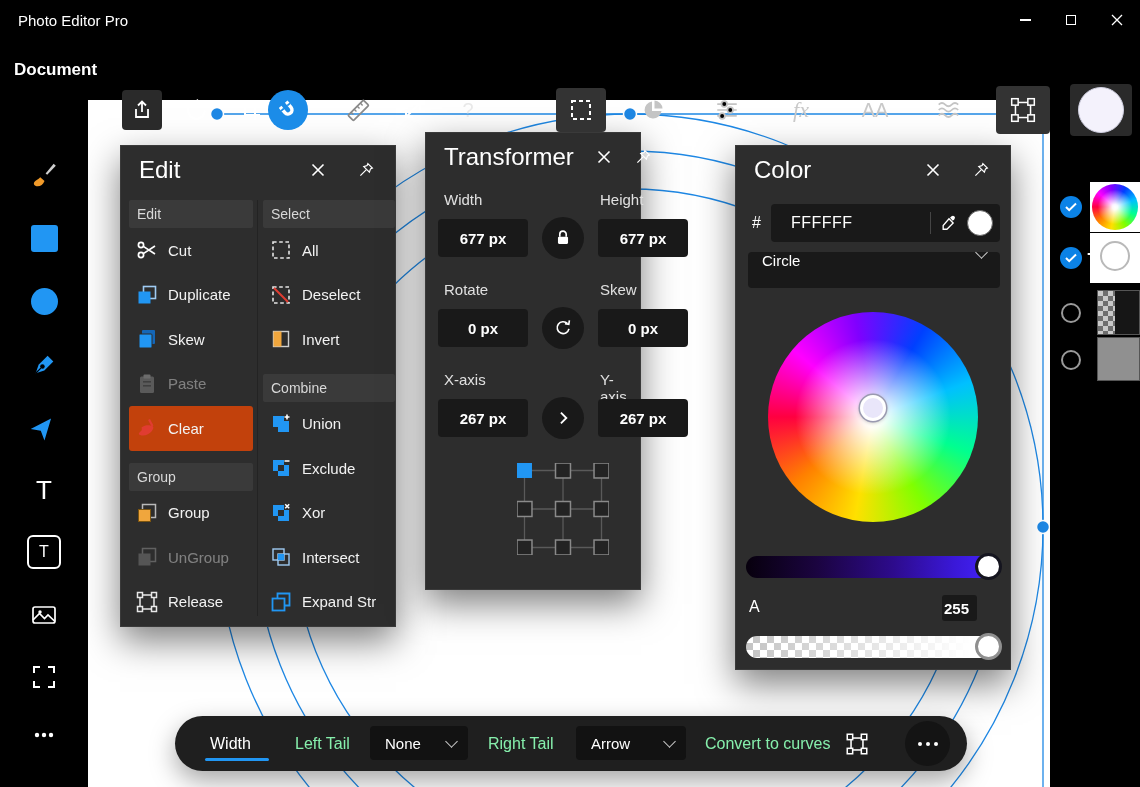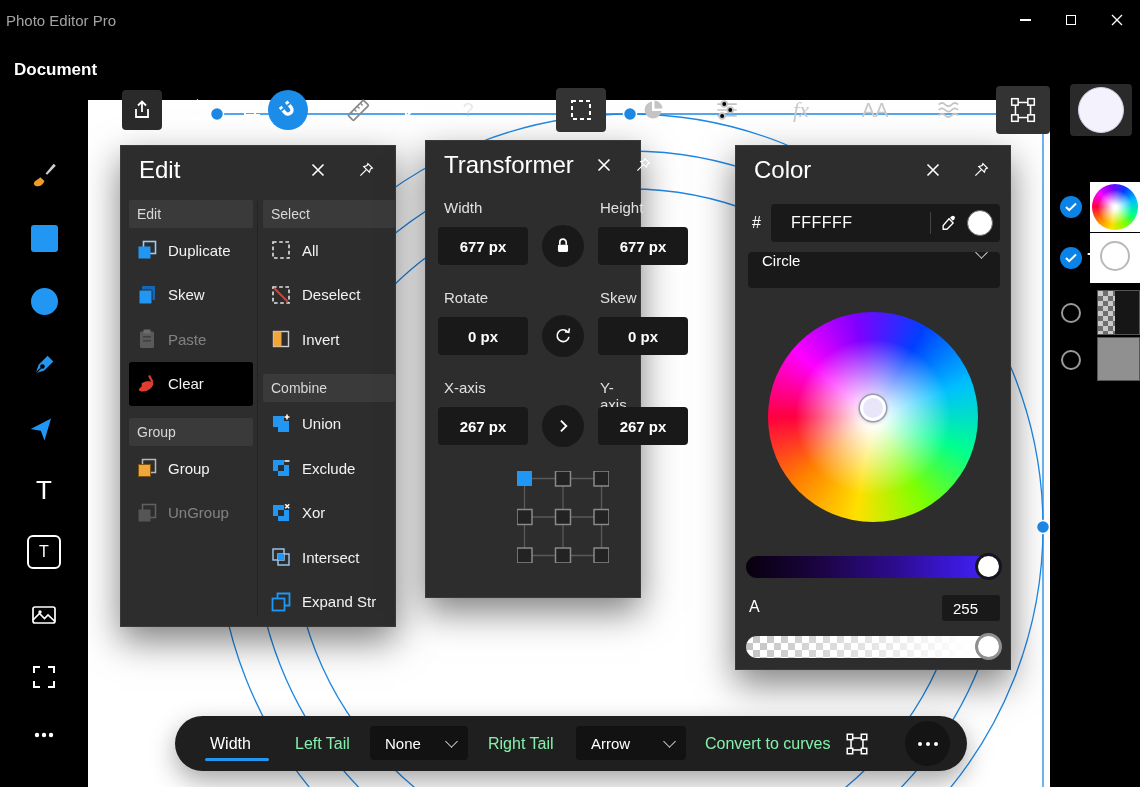--- a/index.html
+++ b/index.html
@@ -2,21 +2,21 @@
 <html><head>
 <meta charset="utf-8">
 <style>
   *{margin:0;padding:0;box-sizing:border-box}
   body{font-family:"Liberation Sans",sans-serif;background:#3c3c3c}
   svg{display:block}
   .app{position:relative;width:1140px;height:787px;background:#fff;overflow:hidden;user-select:none}
 
   
   .titlebar{position:absolute;left:0;top:0;width:100%;height:40px;background:#000;z-index:50;display:flex;align-items:center}
-  .tb-title{color:#a3a3a3;font-size:15px;margin-left:6px;flex:1}
+  .tb-title{color:#ffffff;font-size:15px;margin-left:18px;flex:1}
   .win-btn{width:46px;height:40px;display:flex;align-items:center;justify-content:center;cursor:pointer}
   .glyph-min{width:11px;height:2px;background:#fff}
   .glyph-max{width:10px;height:10px;border:1.5px solid #fff}
 
   
   .toolbar{position:absolute;left:0;top:40px;width:100%;height:60px;background:#000;z-index:50;color:#fff}
   .doc-label{position:absolute;left:14px;top:20px;font-size:17px;font-weight:700;cursor:pointer}
   .tbtn{position:absolute;display:flex;align-items:center;justify-content:center;cursor:pointer;border-radius:4px}
   .tbtn.boxed{background:#2a2a2a}
   .tbtn.active{background:#333}
@@ -50,21 +50,21 @@
   .panel-header{display:flex;align-items:center;height:48px;padding:0 16px 0 18px}
   .panel-title{font-size:24px;font-weight:400;flex:1}
   .hicon{width:26px;height:26px;display:flex;align-items:center;justify-content:center;cursor:pointer;margin-left:22px}
 
   
   .ep-col{position:absolute;top:54px}
   .ep-head{height:28px;display:flex;align-items:center;padding-left:8px;font-size:14px;color:#d8d8d8;background:#3a3a3a;border-radius:2px}
   .ep-head.gap{margin-top:12px}
   .ep-item{height:44.5px;display:flex;align-items:center;gap:9px;padding-left:6px;font-size:15px;color:#f2f2f2;cursor:pointer;border-radius:3px;white-space:nowrap;overflow:hidden}
   .ep-item.dim{opacity:.42;cursor:default}
-  .ep-item.hl{background:#000000}
+  .ep-item.hl{background:#c2410c}
   .eic{width:24px;height:24px;flex:0 0 24px}
   .ep-divider{position:absolute;left:136px;top:54px;bottom:10px;width:1px;background:#232323}
 
   
   .t-label{position:absolute;font-size:15px;color:#e0e0e0}
   .t-field{position:absolute;width:90px;height:38px;background:#191919;border-radius:4px;display:flex;align-items:center;justify-content:center;font-size:15px;font-weight:700;cursor:text}
   .t-circle{position:absolute;width:42px;height:42px;border-radius:50%;background:#191919;display:flex;align-items:center;justify-content:center;cursor:pointer}
 
   
   .cp-hash{font-size:16px;color:#fff;line-height:38px}
@@ -77,21 +77,21 @@
   .cp-select span{flex:1}
   .chev{width:9px;height:9px;border-right:1.8px solid #ccc;border-bottom:1.8px solid #ccc;transform:rotate(45deg);margin-top:-4px}
   .wheel{position:absolute;left:32px;top:166px;width:210px;height:210px;border-radius:50%;cursor:crosshair;
     background:radial-gradient(circle closest-side,#ffffff 0%,rgba(255,255,255,.96) 10%,rgba(255,255,255,0) 74%),
     conic-gradient(from 270deg,#ff0040,#ff00ff,#8000ff,#0040ff,#00c0ff,#00ff90,#80ff00,#ffe000,#ff8000,#ff0040)}
   .wheel-handle{position:absolute;left:124px;top:249px;width:26px;height:26px;border-radius:50%;background:#e9e6fa;border:3px solid #fff;box-shadow:0 0 0 1.5px #9a9ab0,0 1px 4px rgba(0,0,0,.35);cursor:grab}
   .spectrum{position:absolute;left:10px;top:410px;width:254px;height:22px;border-radius:11px;cursor:pointer;
     background:linear-gradient(90deg,#07000d 0%,#1b0440 28%,#2d0b8c 58%,#3a18d8 82%,#4526ff 100%)}
   .spec-handle{position:absolute;left:239px;top:407px;width:27px;height:27px;border-radius:50%;background:#fff;border:3px solid #15151f;cursor:grab}
   .alpha-label{position:absolute;left:13px;top:452px;font-size:16px;color:#fff}
-  .alpha-value{position:absolute;left:206px;top:449px;width:58px;height:26px;background:#191919;border-radius:3px;display:flex;align-items:center;justify-content:flex-end;padding-right:22px;font-size:15px;font-weight:400;cursor:text}
+  .alpha-value{position:absolute;left:206px;top:449px;width:35px;height:26px;background:#191919;border-radius:3px;display:flex;align-items:center;justify-content:flex-end;padding-right:8px;font-size:15px;font-weight:700;cursor:text}
   .alpha-slider{position:absolute;left:10px;top:490px;width:254px;height:22px;border-radius:11px;cursor:pointer;overflow:hidden;
     background-image:linear-gradient(90deg,rgba(255,255,255,0) 0%,#fff 88%),repeating-conic-gradient(#c4c4c4 0 25%,#ffffff 0 50%);
     background-size:auto,14px 14px}
   .alpha-handle{position:absolute;left:239px;top:487px;width:27px;height:27px;border-radius:50%;background:#fff;border:3px solid #8f8f8f;cursor:grab}
 
   
   .bottombar{position:absolute;left:175px;top:716px;width:792px;height:55px;background:#1f1f1f;border-radius:28px;z-index:30;color:#ececec;box-shadow:0 10px 26px rgba(0,0,0,.35)}
   .bb-abs{position:absolute;display:flex;align-items:center}
   .bb-label{font-size:16px;color:#86efac}
   .bb-tab{font-size:16px;color:#fff;cursor:pointer}
@@ -350,20 +350,28 @@
           <path d="M14.5 3.5 L20.5 9.5 L18 10.5 L16.5 15 L9 7.5 L13.5 6 Z"></path>
             <path d="M12.5 11.5 L4.5 19.5"></path>
         </svg>
       </div>
     </div>
     <div class="ep-divider"></div>
 
     <div class="ep-col" style="left:8px;width:124px">
       <div class="ep-head">Edit</div>
       <div class="ep-item">
+        <svg class="eic" viewBox="0 0 24 24" fill="none" stroke="#fff" stroke-width="1.7">
+          <circle cx="6" cy="7" r="2.6"></circle>
+            <circle cx="6" cy="17" r="2.6"></circle>
+            <path d="M8.3 8.4 L20 16 M8.3 15.6 L20 8"></path>
+        </svg>
+        <span>Cut</span>
+      </div>
+      <div class="ep-item">
         <svg class="eic" viewBox="0 0 24 24">
           <rect x="8.5" y="3.5" width="12" height="12" fill="none" stroke="#9fcbf3" stroke-width="1.6"></rect>
           <rect x="3.5" y="8.5" width="12" height="12" fill="#2196f3"></rect>
         </svg>
         <span>Duplicate</span>
       </div>
       <div class="ep-item">
         <svg class="eic" viewBox="0 0 24 24">
           <rect x="7" y="3" width="13" height="14" rx="1" fill="#1467b8"></rect>
           <rect x="4" y="7" width="13" height="14" rx="1" fill="#2196f3" stroke="#2d2d2d"></rect>
@@ -395,20 +403,30 @@
         </svg>
         <span>Group</span>
       </div>
       <div class="ep-item dim">
         <svg class="eic" viewBox="0 0 24 24">
           <rect x="7.5" y="3.5" width="13" height="13" fill="none" stroke="#aaa" stroke-width="1.5"></rect>
           <rect x="3.5" y="8.5" width="12" height="12" fill="#8d8d8d"></rect>
         </svg>
         <span>UnGroup</span>
       </div>
+      <div class="ep-item">
+        <svg class="eic" viewBox="0 0 24 24" fill="none" stroke="#e8e8e8" stroke-width="1.5">
+          <rect x="5" y="5" width="14" height="14"></rect>
+          <rect x="2.5" y="2.5" width="5" height="5" fill="#2d2d2d"></rect>
+            <rect x="16.5" y="2.5" width="5" height="5" fill="#2d2d2d"></rect>
+          <rect x="2.5" y="16.5" width="5" height="5" fill="#2d2d2d"></rect>
+            <rect x="16.5" y="16.5" width="5" height="5" fill="#2d2d2d"></rect>
+        </svg>
+        <span>Release</span>
+      </div>
     </div>
 
     <div class="ep-col" style="left:142px;width:132px">
       <div class="ep-head">Select</div>
       <div class="ep-item">
         <svg class="eic" viewBox="0 0 24 24">
           <rect x="4" y="4" width="16" height="16" fill="none" stroke="#e4e4e4" stroke-width="1.6" stroke-dasharray="3.6 2.6"></rect>
         </svg>
         <span>All</span>
       </div>
@@ -460,21 +478,21 @@
       <div class="ep-item">
         <svg class="eic" viewBox="0 0 24 24" fill="none" stroke="#2196f3" stroke-width="1.8">
           <rect x="3.5" y="8.5" width="12" height="12"></rect>
           <path d="M8.5 8.5 V3.5 H20.5 V15.5 H15.5"></path>
         </svg>
         <span>Expand Str</span>
       </div>
     </div>
   </div>
 
-  <div class="panel" style="left:425px;top:140px;width:216px;height:458px">
+  <div class="panel" style="left:425px;top:132px;width:216px;height:458px">
     <div class="panel-header">
       <span class="panel-title">Transformer</span>
       <div class="hicon">
         <svg width="16" height="16" viewBox="0 0 16 16">
             <path d="M2.5 2.5 L13.5 13.5 M13.5 2.5 L2.5 13.5" stroke="#fff" stroke-width="1.6"></path>
           </svg>
       </div>
       <div class="hicon">
         <svg width="18" height="18" viewBox="0 0 24 24" fill="none" stroke="#fff" stroke-width="1.6">
           <path d="M14.5 3.5 L20.5 9.5 L18 10.5 L16.5 15 L9 7.5 L13.5 6 Z"></path>

